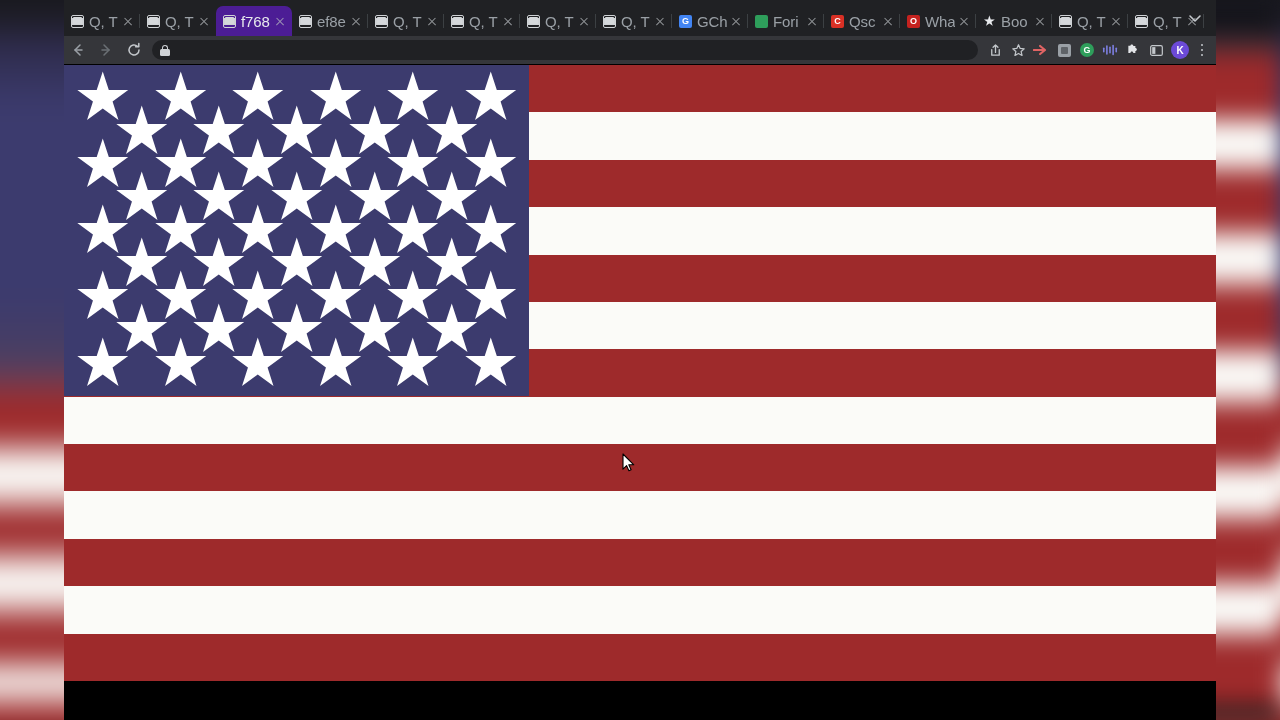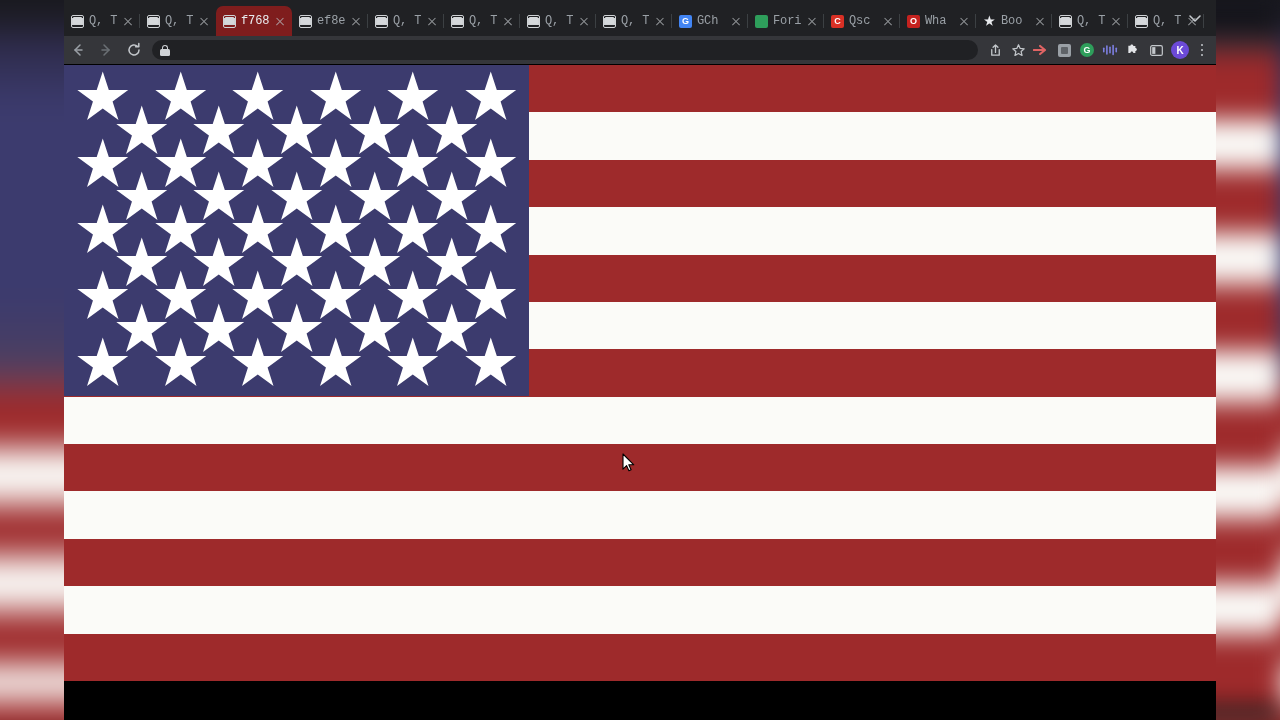--- a/index.html
+++ b/index.html
@@ -63,21 +63,21 @@
   }
   .tab {
     position:relative;
     height:30px; width:76px; flex:0 0 76px;
     display:flex; align-items:center;
     padding:0 5px 0 7px;
     border-radius:7px 7px 0 0;
     background:transparent;
     color:#9aa0a6;
   }
-  .tab.active { background:#7f1d1d; color:#e8eaed; }
+  .tab.active { background:#4c1d95; color:#e8eaed; }
   .tab:not(.active)::after{
     content:""; position:absolute; right:0; top:8px;
     width:1px; height:14px; background:#3c4043;
   }
   .tab.active::after, .tab.pre-active::after { display:none; }
   .tab .fav {
     flex:0 0 13px; width:13px; height:13px; margin-right:5px;
     display:flex; align-items:center; justify-content:center;
     font-size:9px; line-height:1; border-radius:2px;
   }
@@ -87,24 +87,23 @@
     background-clip:content-box;
     position:relative;
   }
   .fav-doc::before{
     content:""; position:absolute; left:1px; top:1px; right:1px; bottom:3px;
     background:#d5d8db; border-radius:1px;
   }
   .fav-round { border-radius:50%; color:#fff; font-weight:bold; font-size:8px; }
   .tab .ttl {
     flex:1 1 auto; min-width:0;
-    font-size:12px; white-space:nowrap; overflow:hidden;
+    font-size:15px; white-space:nowrap; overflow:hidden;
     letter-spacing:-0.1px;
     color:inherit;
-    font-family:Liberation Mono, monospace;
   }
   .tab .x {
     flex:0 0 14px; width:14px; height:14px; margin-left:2px;
     position:relative; opacity:.75;
   }
   .tab .x::before, .tab .x::after{
     content:""; position:absolute; left:2px; top:6.5px; width:10px; height:1.3px;
     background:#b8bcc0;
   }
   .tab .x::before { transform:rotate(45deg); }

